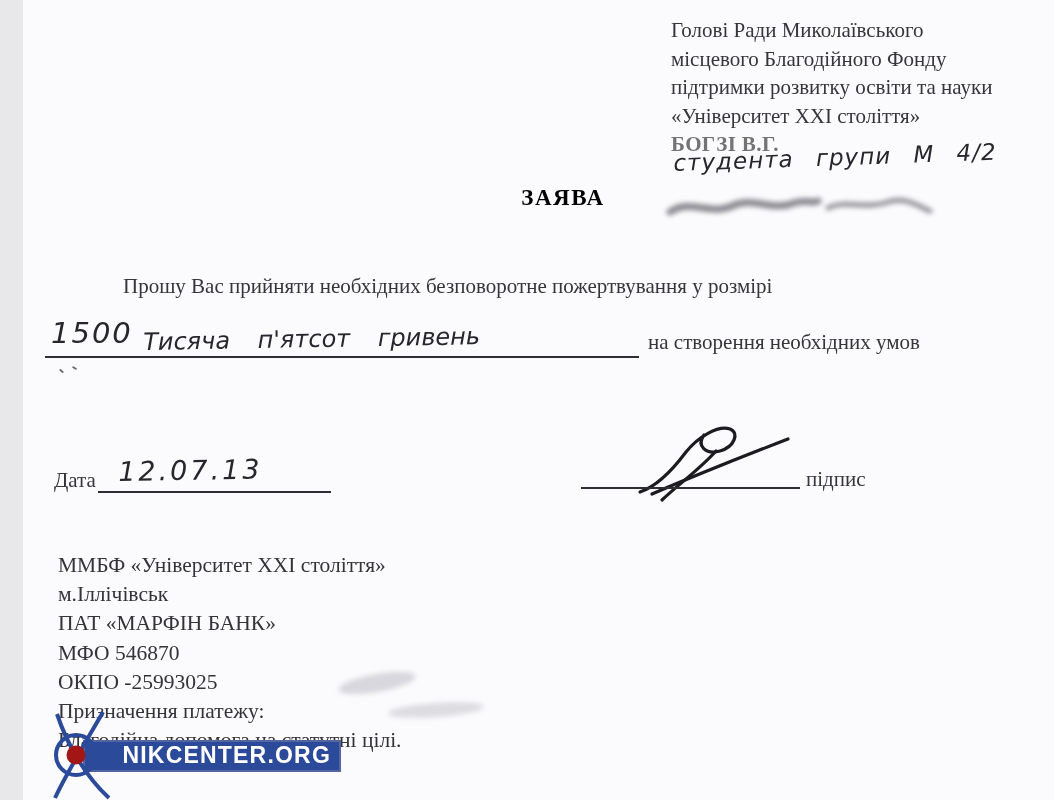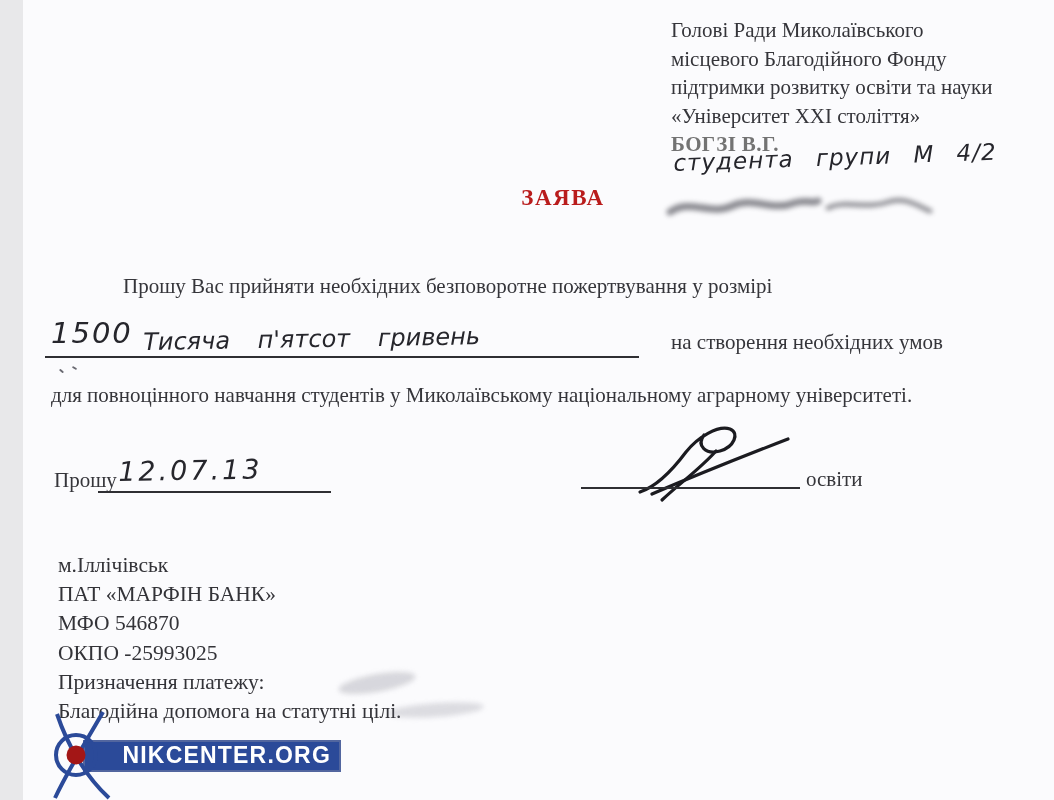--- a/index.html
+++ b/index.html
@@ -13,28 +13,28 @@
   
   .addr { position:absolute; left:648px; top:16px; font-size:21px; line-height:28.6px; }
   .addr .bold { font-weight:bold; letter-spacing:.4px; color:#737373; }
 
   
   .hw { font-family:"DejaVu Sans", sans-serif; font-style:italic; color:#26262c; white-space:nowrap; }
   .hw-group { position:absolute; left:650px; top:150px; font-size:23px; letter-spacing:1px; word-spacing:14px; transform:rotate(-2deg); transform-origin:left top; }
   .blur-scribble { position:absolute; left:643px; top:190px; filter:blur(2.6px); opacity:.62; }
 
   .title { position:absolute; left:440px; top:185px; width:200px; text-align:center;
-           font-weight:bold; font-size:23px; letter-spacing:1.5px; color:#b91c1c; }
+           font-weight:bold; font-size:23px; letter-spacing:1.5px; color:#000000; }
 
   .body1 { position:absolute; left:100px; top:274px; font-size:21px; }
   .body2 { position:absolute; left:28px; top:383px; font-size:21px; }
 
   .amount-digits { position:absolute; left:28px; top:316px; font-size:29px; letter-spacing:2px; }
   .amount-words  { position:absolute; left:120px; top:328px; font-size:24px; word-spacing:20px; transform:rotate(-1deg); transform-origin:left top; }
-  .after-amount  { position:absolute; left:648px; top:330px; font-size:21px; }
+  .after-amount  { position:absolute; left:625px; top:330px; font-size:21px; }
 
   .uline { position:absolute; height:0; border-bottom:2px solid #2f2f33; }
   .amount-line { left:22px;  top:356px; width:594px; }
   .date-line   { left:75px;  top:491px; width:233px; }
   .sig-line    { left:558px; top:487px; width:219px; }
 
   .ink-mark { position:absolute; width:5px; height:2px; background:#6a6a72; border-radius:1px; }
   .ink-mark.m1 { left:36px; top:370px; transform:rotate(38deg); }
   .ink-mark.m2 { left:49px; top:367px; transform:rotate(30deg); }
 
@@ -82,37 +82,37 @@
   <div class="body1 line">Прошу Вас прийняти необхідних безповоротне пожертвування у розмірі</div>
 
   <div class="hw amount-digits">1500</div>
   <div class="hw amount-words">Тисяча п'ятсот гривень</div>
   <div class="uline amount-line"></div>
   <div class="after-amount line">на створення необхідних умов</div>
 
   <div class="ink-mark m1"></div>
   <div class="ink-mark m2"></div>
 
-  <div class="body2 line">для повноцінного навчання студентів у Миколаївському національному аграрному університеті.</div>
 
-  <div class="date-label">Прошу</div>
+  <div class="date-label">Дата</div>
   <div class="hw date-value">12.07.13</div>
   <div class="uline date-line"></div>
 
   <svg class="signature" width="190" height="86" viewBox="0 0 190 86">
     <g fill="none" stroke="#1b1b20" stroke-width="3.2" stroke-linecap="round">
       <path d="M20,72 C38,66 54,48 66,32 C78,17 98,5 110,9 C120,13 114,27 100,31 C86,35 76,26 84,15"></path>
       <path d="M96,31 C80,49 60,63 42,80"></path>
       <path d="M32,74 C74,56 124,36 168,19"></path>
     </g>
   </svg>
   <div class="uline sig-line"></div>
-  <div class="sig-label">освіти</div>
+  <div class="sig-label">підпис</div>
 
   <div class="req">
+    <div class="line">ММБФ «Університет XXI століття»</div>
     <div class="line">м.Іллічівськ</div>
     <div class="line">ПАТ «МАРФІН БАНК»</div>
     <div class="line">МФО 546870</div>
     <div class="line">ОКПО -25993025</div>
     <div class="line">Призначення платежу:</div>
     <div class="line">Благодійна допомога на статутні цілі.</div>
   </div>
 
   <div class="smudge s1"></div>
   <div class="smudge s2"></div>

